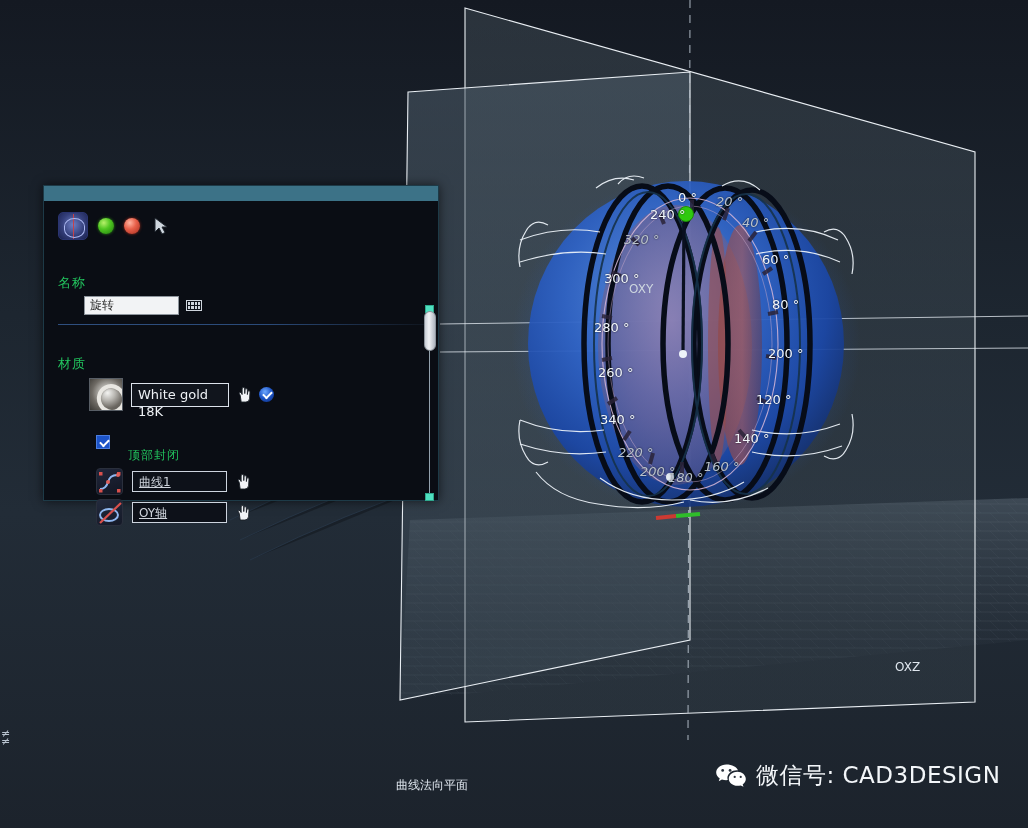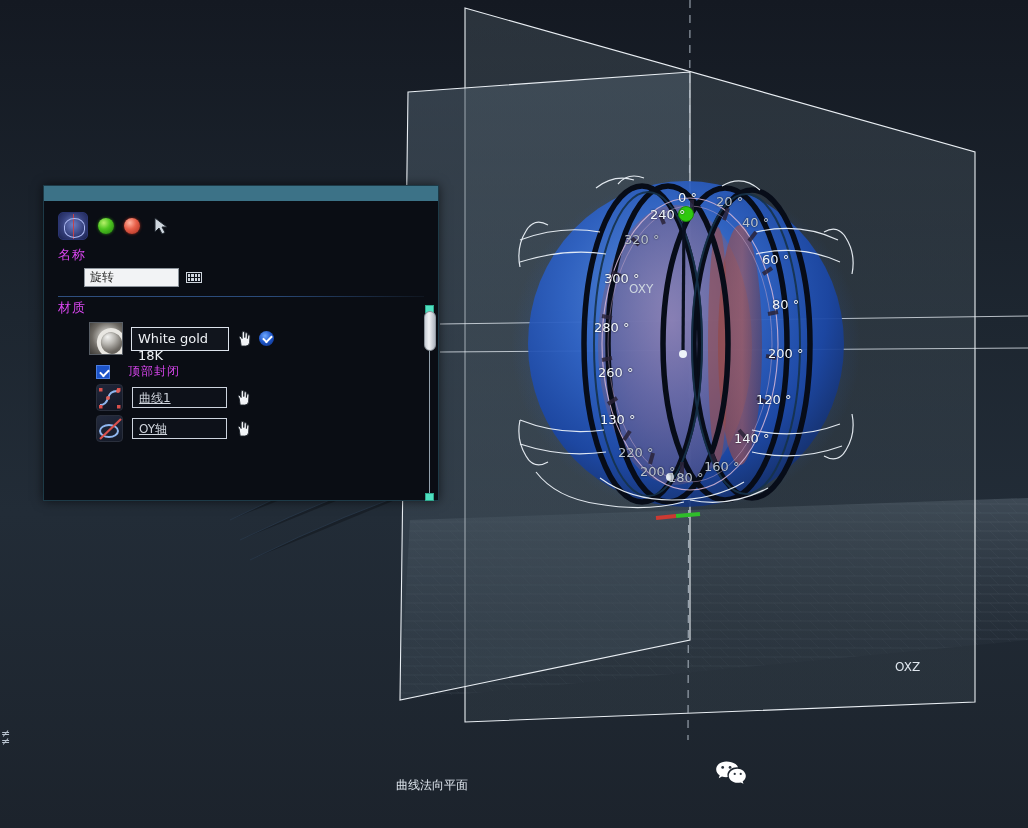--- a/index.html
+++ b/index.html
@@ -53,22 +53,23 @@
     content:""; position:absolute; left:5px; top:5px; width:19px; height:18px;
     border:1.5px solid #aab6ef; border-radius:50%/42%;
   }
   .orb { width:16px; height:16px; border-radius:50%; }
   .orb-green { background: radial-gradient(circle at 36% 30%, #b6f06a 0%, #4fc621 42%, #1f7a0c 100%); box-shadow:0 0 3px #2f8a15;}
   .orb-red   { background: radial-gradient(circle at 36% 30%, #ffb3a0 0%, #e8604a 42%, #a32b1c 100%); box-shadow:0 0 3px #9c2b1c;}
 
   .arrow-cursor { margin-left:4px; }
 
   .lbl {
-    color:#d946ef; font-size:13px; letter-spacing:1px;
+    color:#22c55e; font-size:13px; letter-spacing:1px;
     font-family:Liberation Sans, sans-serif;
+    margin-top:28px;
   }
   .lbl-name { padding:6px 0 2px 14px; }
   .lbl-mat  { padding:2px 0 2px 14px; }
 
   .row { display:flex; align-items:center; }
 
   .txtfield {
     background:#f2f3f5; color:#2b2b2b;
     border:1px solid #8d949c;
     font-size:12px;
@@ -171,21 +172,21 @@
   .vp-label {
     position:absolute; color:#dfe6ee; font-size:12px;
     font-family:"DejaVu Sans","Liberation Sans",sans-serif;
     white-space:nowrap; pointer-events:none;
   }
   .ang-label {
     position:absolute; color:#f2f7fb; font-size:13px;
     font-family:"DejaVu Sans","Liberation Sans",sans-serif;
     white-space:nowrap; text-shadow:0 0 2px rgba(0,0,0,.75);
   }
-  .ang-dim { color:#b9c2cc; }
+  .ang-dim { color:#b9c2cc;font-style:italic; }
 
   
   .watermark {
     position:absolute; left:715px; top:760px;
     display:flex; align-items:center; gap:9px; z-index:30;
   }
   .wechat-ico { width:32px; height:25px; position:relative; }
   .wm-text {
     color:#f3f6f9; font-size:23px;
     font-family:"DejaVu Sans","Liberation Sans",sans-serif;
@@ -364,21 +365,21 @@
     <div class="ang-label ang-dim" style="left:742px; top:215px;">40 °</div>
     <div class="ang-label" style="left:762px; top:252px;">60 °</div>
     <div class="ang-label" style="left:772px; top:297px;">80 °</div>
     <div class="ang-label" style="left:768px; top:346px;">200 °</div>
     <div class="ang-label" style="left:756px; top:392px;">120 °</div>
     <div class="ang-label" style="left:734px; top:431px;">140 °</div>
     <div class="ang-label ang-dim" style="left:704px; top:459px;">160 °</div>
     <div class="ang-label ang-dim" style="left:668px; top:470px;">180 °</div>
     <div class="ang-label ang-dim" style="left:640px; top:464px;">200 °</div>
     <div class="ang-label ang-dim" style="left:618px; top:445px;">220 °</div>
-    <div class="ang-label" style="left:600px; top:412px;">130 °</div>
+    <div class="ang-label" style="left:600px; top:412px;">340 °</div>
     <div class="ang-label" style="left:598px; top:365px;">260 °</div>
     <div class="ang-label" style="left:594px; top:320px;">280 °</div>
     <div class="ang-label" style="left:604px; top:271px;">300 °</div>
     <div class="ang-label ang-dim" style="left:624px; top:232px;">320 °</div>
     <div class="ang-label" style="left:650px; top:207px;">240 °</div>
   </div>
 
   <div class="vslider">
     <div class="track"></div>
     <div class="cap t"></div>
@@ -471,17 +472,18 @@
 
   <div class="watermark">
     <svg class="wechat-ico" viewBox="0 0 34 27">
       <path d="M12 1.5 C5.5 1.5 1 5.6 1 10.2 c0 2.6 1.5 4.9 3.8 6.4 l-1 3 3.4-1.7 c1.5.4 3 .6 4.8.6 .5 0 1 0 1.5-.1 -.3-.8-.4-1.6-.4-2.4 0-4.6 4.6-8.3 10.3-8.3 .4 0 .8 0 1.2.05 C23.3 4.4 18.2 1.5 12 1.5 Z" fill="#ffffff"></path>
       <circle cx="8" cy="8" r="1.5" fill="#2b333d"></circle>
       <circle cx="16" cy="8" r="1.5" fill="#2b333d"></circle>
       <path d="M24 9.5 c-5.2 0-9.4 3.4-9.4 7.6 0 4.2 4.2 7.6 9.4 7.6 1.2 0 2.4-.2 3.5-.5 l3 1.5 -.9-2.6 c2.2-1.4 3.4-3.5 3.4-5.9 0-4.2-4.2-7.7-9-7.7 Z" fill="#ffffff"></path>
       <circle cx="21" cy="15" r="1.2" fill="#2b333d"></circle>
       <circle cx="27.5" cy="15" r="1.2" fill="#2b333d"></circle>
     </svg>
+    <span class="wm-text">微信号: CAD3DESIGN</span>
   </div>
 
   <div class="corner-mark">≠<br>≠</div>
 
 </div>
 
 </body></html>

